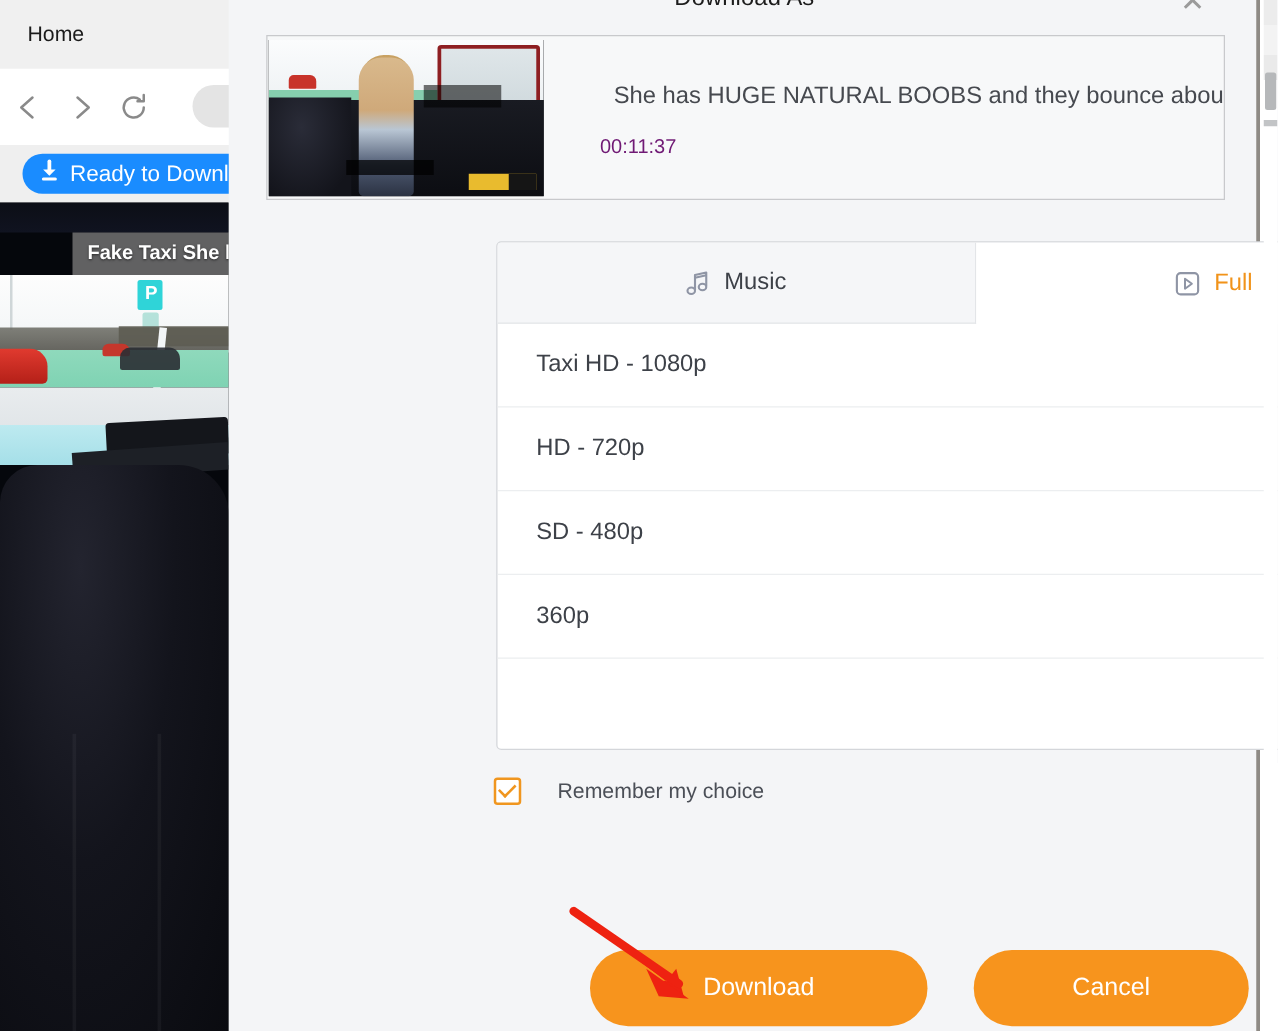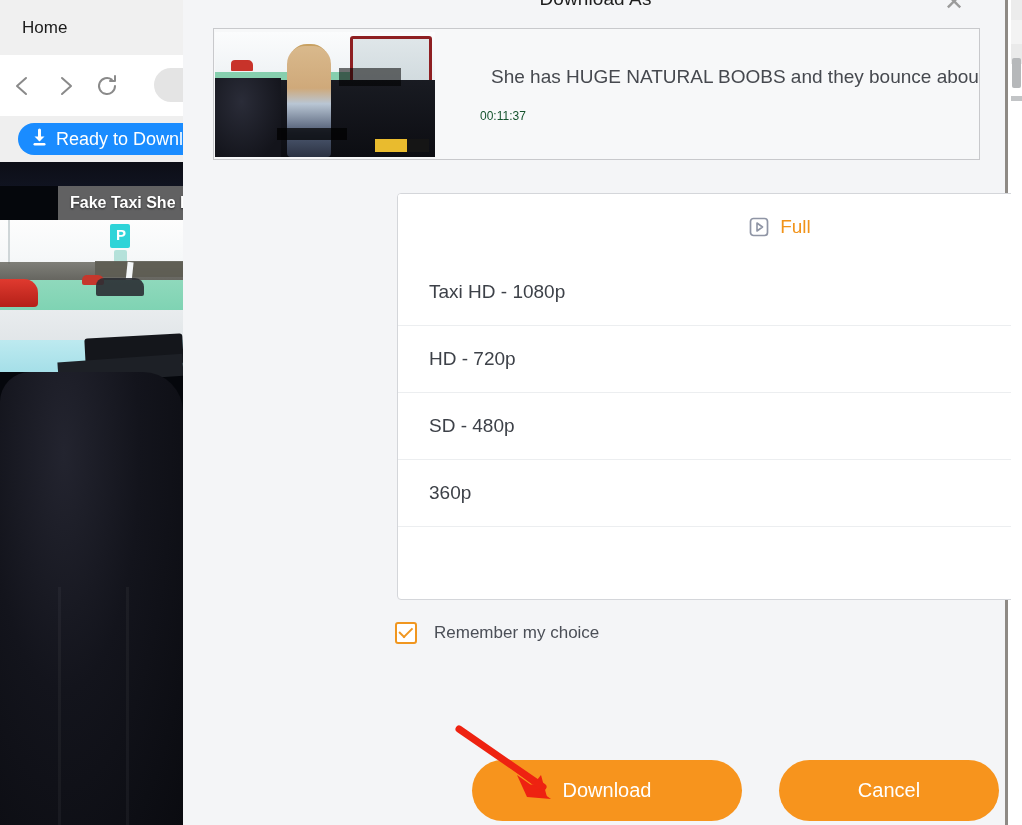--- a/index.html
+++ b/index.html
@@ -205,21 +205,21 @@
     background:#e9bb2e;}
   .th-logo:after{content:"";position:absolute;right:0;top:0;width:22px;height:13px;
     background:#151515;}
 
   .info-text { position:absolute; left:245px; top:0; width:560px; }
   .info-title {
     position:absolute; left:32px; top:37px; font-size:19px; color:#46494f;
     white-space:nowrap;
   }
   .info-dur {
-    position:absolute; left:21px; top:80px; font-size:12px; color:#14532d;
+    position:absolute; left:21px; top:80px; font-size:16px; color:#701a75;
   }
 
   
   .qpanel {
     position:absolute; left:214px; top:193px; width:766px; height:407px;
     background:#ffffff; border:1px solid #d4d6da; border-radius:4px;
     overflow:hidden;
   }
   .tabs { display:flex; height:65px; }
   .tab {
@@ -249,21 +249,21 @@
   .cbox-sm {
     width:22px; height:22px; border:2px solid #f0961f; border-radius:3px;
     background:#fff; display:flex; align-items:center; justify-content:center;
     flex:0 0 auto;
   }
   .cbox-sm:after {
     content:""; width:11px; height:6px;
     border-left:2.5px solid #f0961f; border-bottom:2.5px solid #f0961f;
     transform:rotate(-45deg) translate(1px,-2px);
   }
-  .remember-label { font-size:17px; color:#4b4f57; }
+  .remember-label { font-size:17px; color:#4b4f57;margin-left:12px; }
 
   
   .footer { position:absolute; left:0; top:760px; width:686px; height:65px; }
   .btn-pill {
     position:absolute; height:61px; border-radius:31px;
     background:#f7941d; color:#ffffff; font-size:20px;
     display:flex; align-items:center; justify-content:center;
   }
   #btn-download { left:289px; top:0; width:270px; }
   #btn-cancel   { left:596px; top:0; width:220px; }
@@ -375,20 +375,31 @@
     </div>
     <div class="info-text">
       <div class="info-title">She has HUGE NATURAL BOOBS and they bounce about</div>
       <div class="info-dur">00:11:37</div>
     </div>
   </div>
 
   <div class="qpanel">
 
     <div class="tabs">
+      <div class="tab inactive">
+        <span class="tab-ico">
+          <svg width="20" height="21" viewBox="0 0 20 21">
+            <path d="M8 16 L8 4 L17 2 L17 13" fill="none" stroke="currentColor" stroke-width="1.7" stroke-linejoin="round"></path>
+            <path d="M8 6.2 L17 4.2" fill="none" stroke="currentColor" stroke-width="1.7"></path>
+            <ellipse cx="5" cy="16.6" rx="3" ry="2.6" fill="none" stroke="currentColor" stroke-width="1.7"></ellipse>
+            <ellipse cx="14" cy="13.6" rx="3" ry="2.6" fill="none" stroke="currentColor" stroke-width="1.7"></ellipse>
+          </svg>
+        </span>
+        <span>Music</span>
+      </div>
       <div class="tab active">
         <span class="tab-ico">
           <svg width="20" height="20" viewBox="0 0 20 20">
             <rect x="1.5" y="1.5" width="17" height="17" rx="3" fill="none" stroke="currentColor" stroke-width="1.7"></rect>
             <path d="M8 6 L13.5 10 L8 14 Z" fill="none" stroke="currentColor" stroke-width="1.6" stroke-linejoin="round"></path>
           </svg>
         </span>
         <span>Full</span>
       </div>
     </div>

